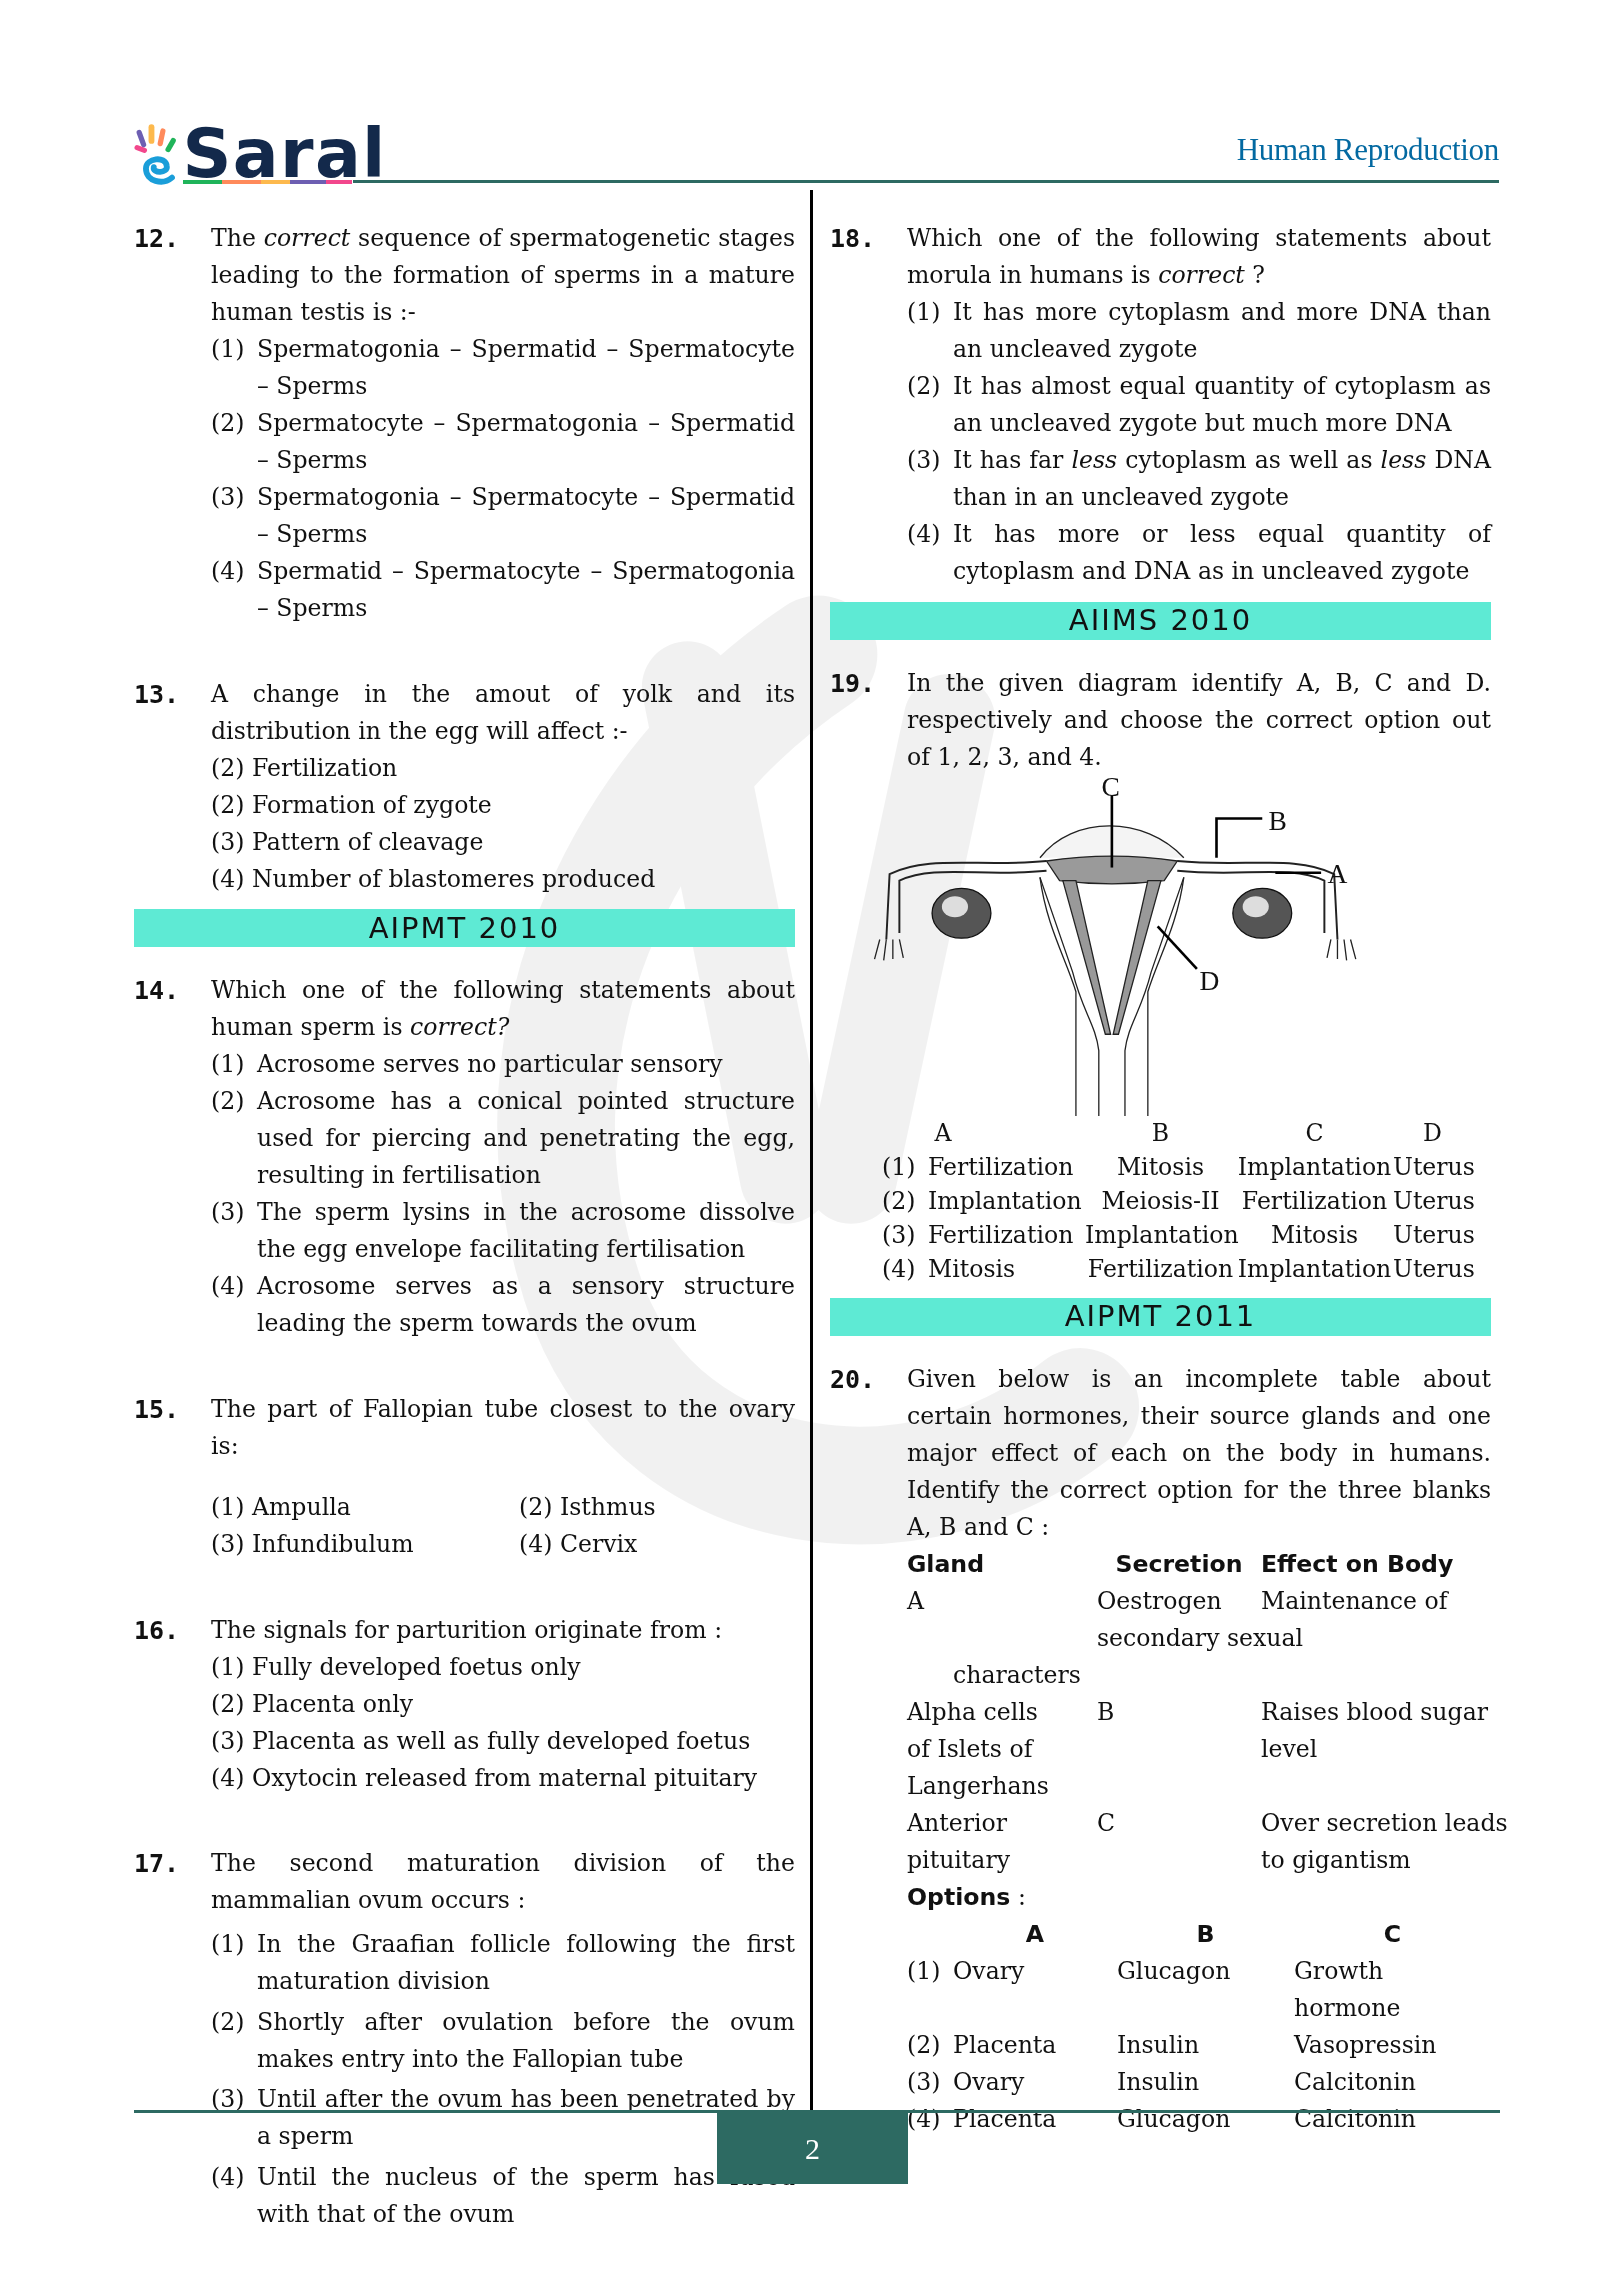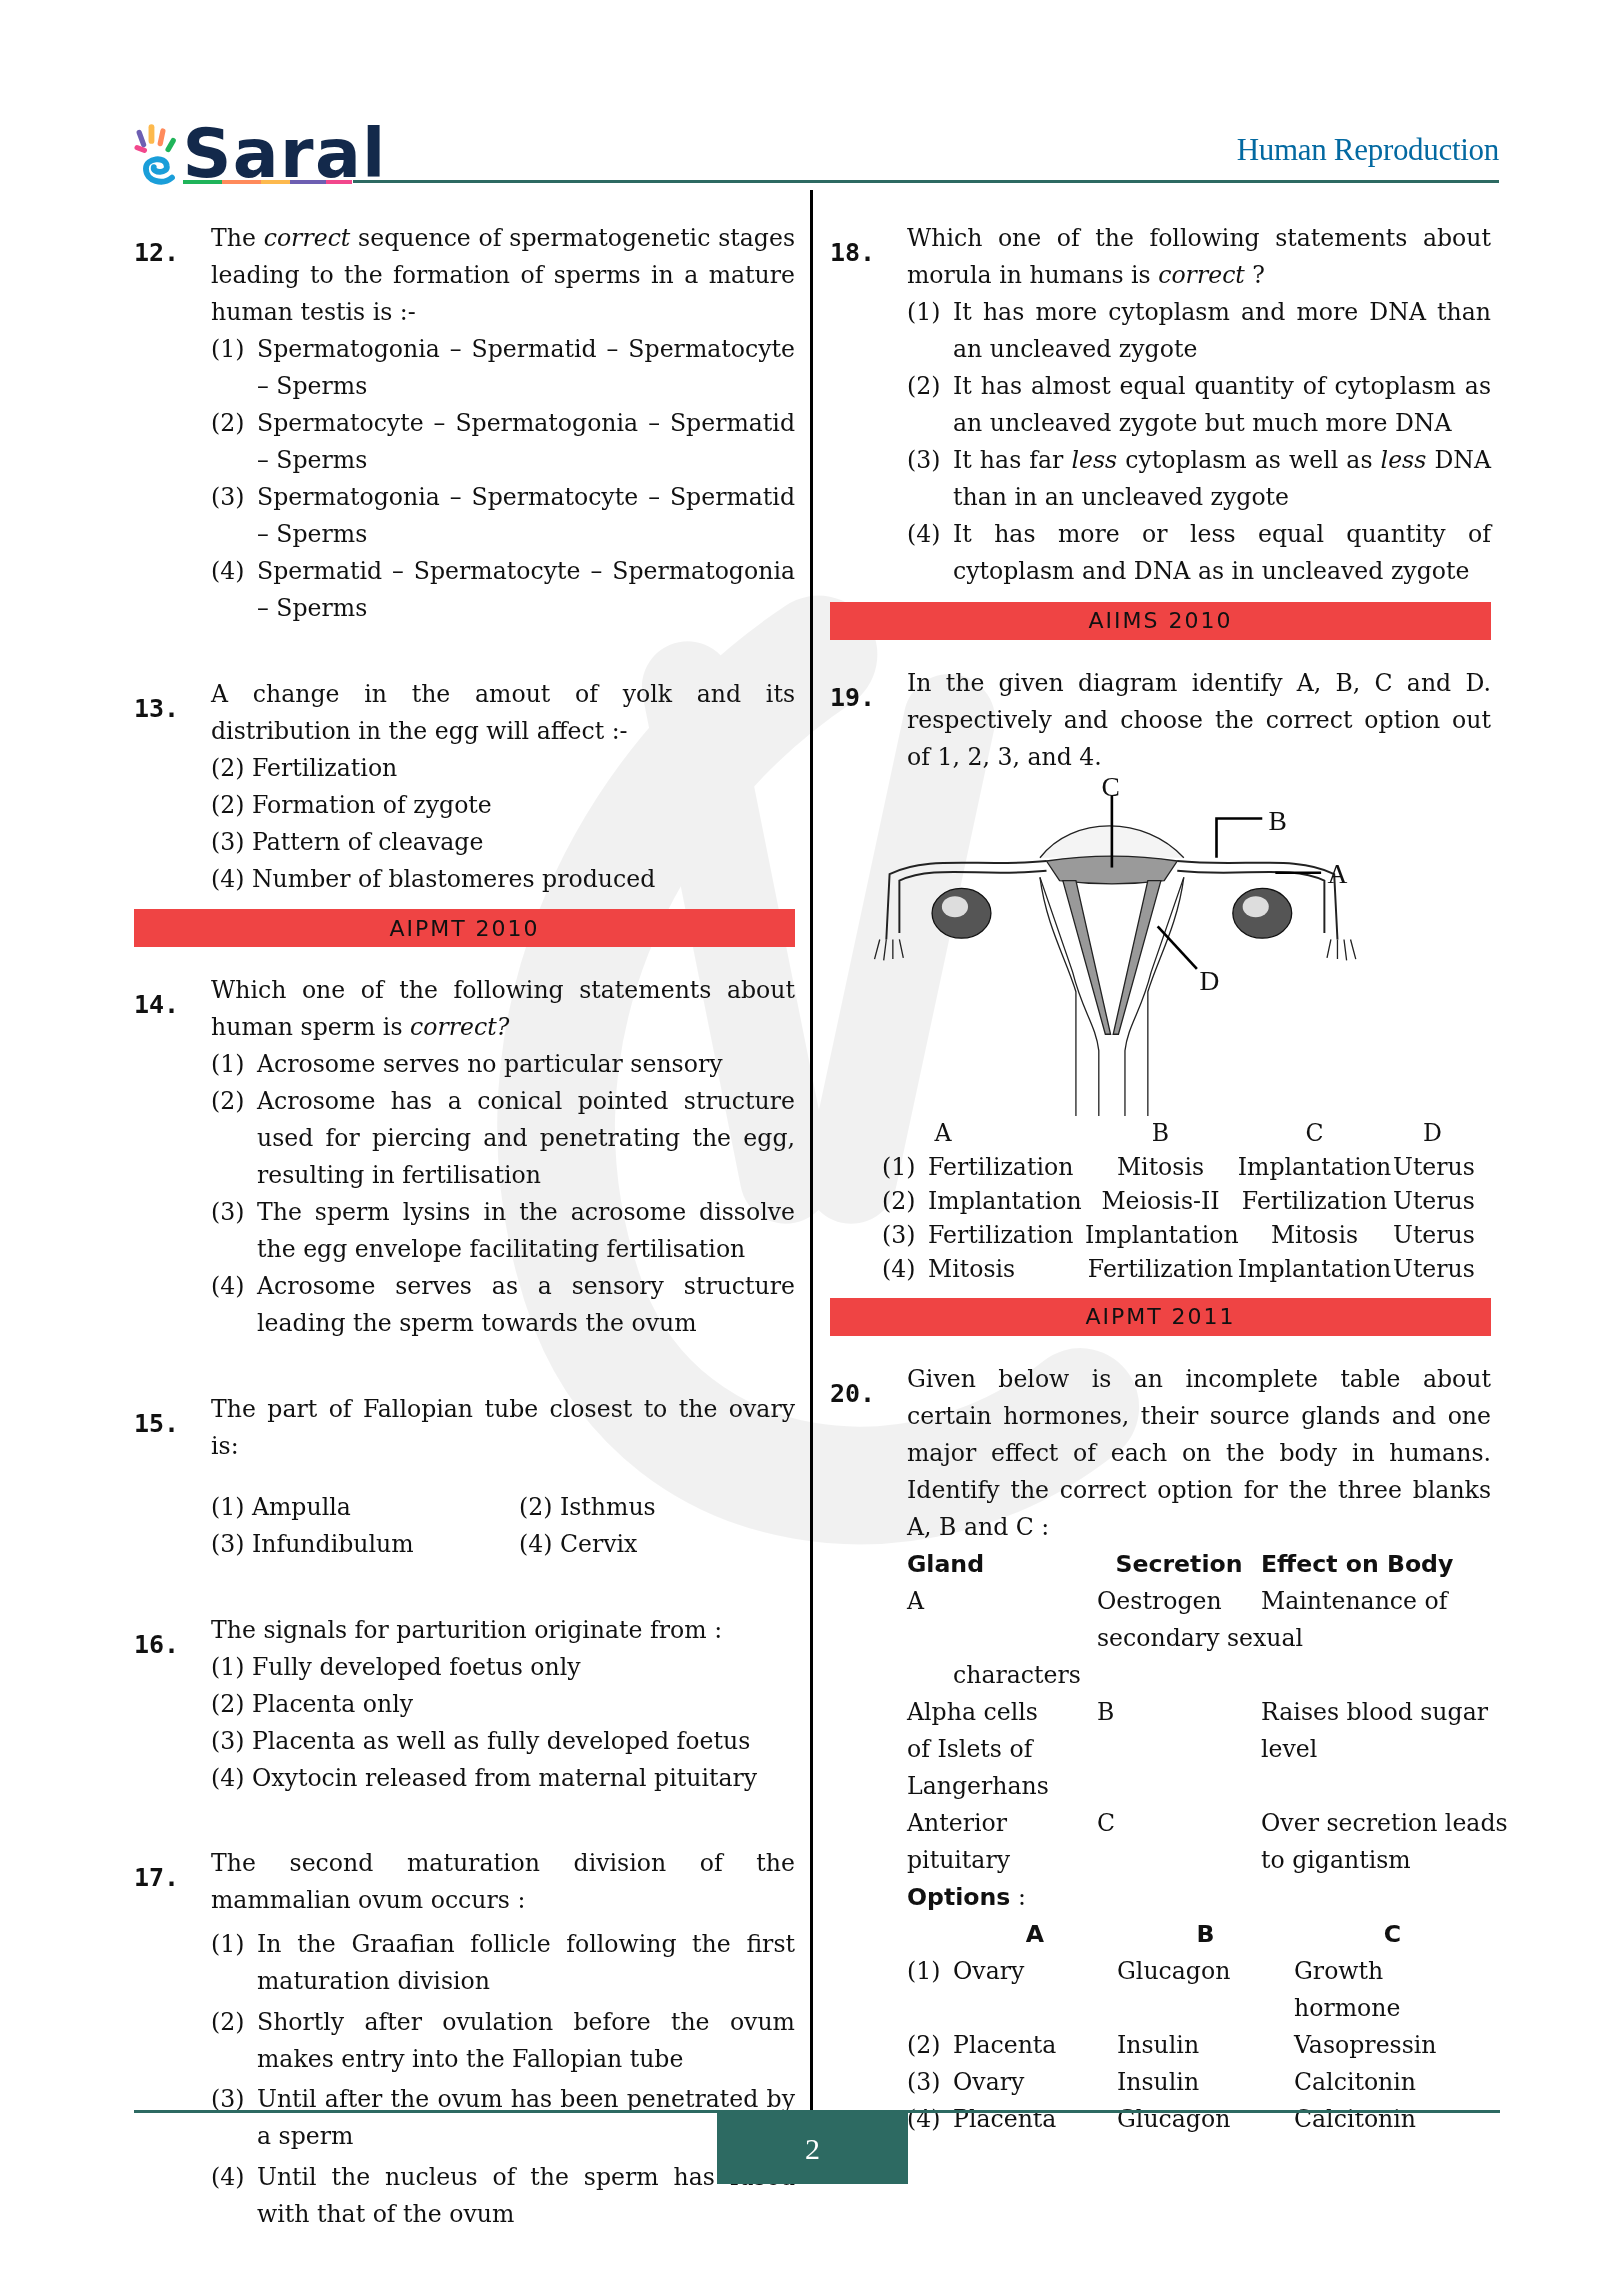--- a/index.html
+++ b/index.html
@@ -26,29 +26,29 @@
   .footer-rule { left: 134px; top: 2110px; width: 1366px; height: 2.6px; background: #2d6a62; }
   .page-box { left: 717px; top: 2113px; width: 191px; height: 71px; background: #2d6a62; color: #fff;
               font-family: "Liberation Serif", serif; font-size: 30px; display: flex; align-items: center; justify-content: center; }
 
   
   .col { position: absolute; width: 661px; font-size: 23.6px; line-height: 37px; }
   .col-left { left: 134px; top: 195px; }
   .col-right { left: 830px; top: 195px; }
 
   .q { position: relative; padding-left: 77px; margin-bottom: 11.8px; }
-  .qnum { position: absolute; left: 0; top: 0; font-family: "DejaVu Sans Mono", monospace; font-weight: bold; font-size: 25px; margin-top: 14px; }
+  .qnum { position: absolute; left: 0; top: 0; font-family: "DejaVu Sans Mono", monospace; font-weight: bold; font-size: 25px; }
   .qtext { text-align: justify; margin-top: 25px; }
   .opt { position: relative; padding-left: 46px; text-align: justify; }
   .opt .on { position: absolute; left: 0; top: 0; }
   .two-col { display: grid; grid-template-columns: 308px 1fr; margin-top: 24px; }
   .spacer { height: 11.8px; }
 
-  .section-bar { background: #ef4444; height: 38px; display: flex; align-items: center; justify-content: center;
-                 font-family: "DejaVu Sans", sans-serif; font-size: 22px; letter-spacing: 2px; margin: 5.2px 0 19.6px 0; }
+  .section-bar { background: #5eead4; height: 38px; display: flex; align-items: center; justify-content: center;
+                 font-family: "DejaVu Sans", sans-serif; font-size: 29px; letter-spacing: 2px; margin: 5.2px 0 19.6px 0; }
 
   
   .diagram { position: relative; width: 563px; height: 340px; margin: 0 0 0 19.6px; }
   .diagram svg { width: 100%; height: 100%; }
   .diagram .lbl { position: absolute; font-family: "Liberation Serif", serif; font-size: 27.5px; }
 
   .tbl19 { display: grid; grid-template-columns: 46px 157px 151px 157px 79px; font-size: 23.6px; line-height: 34px; margin-left: 52px; }
   .tbl19 .c { text-align: center; }
   .tbl19 .l { text-align: left; }
 

